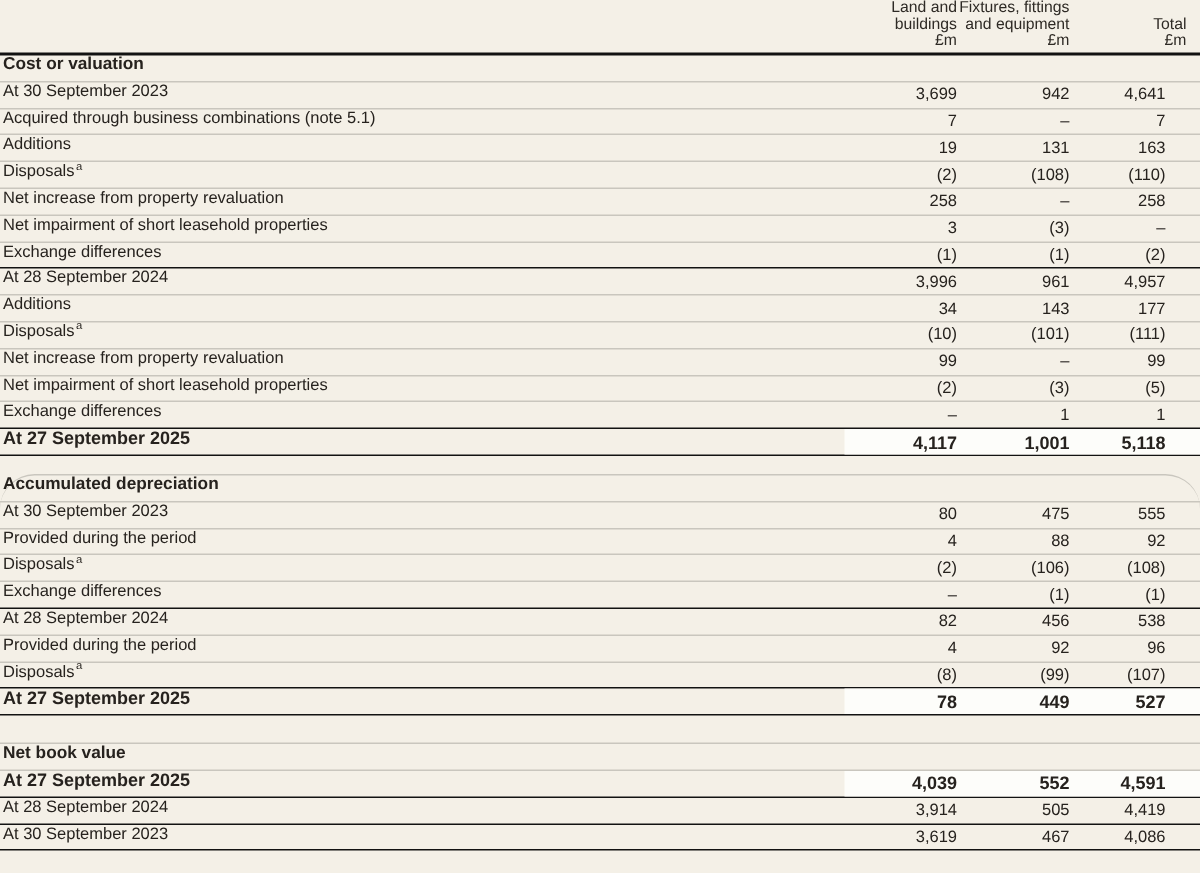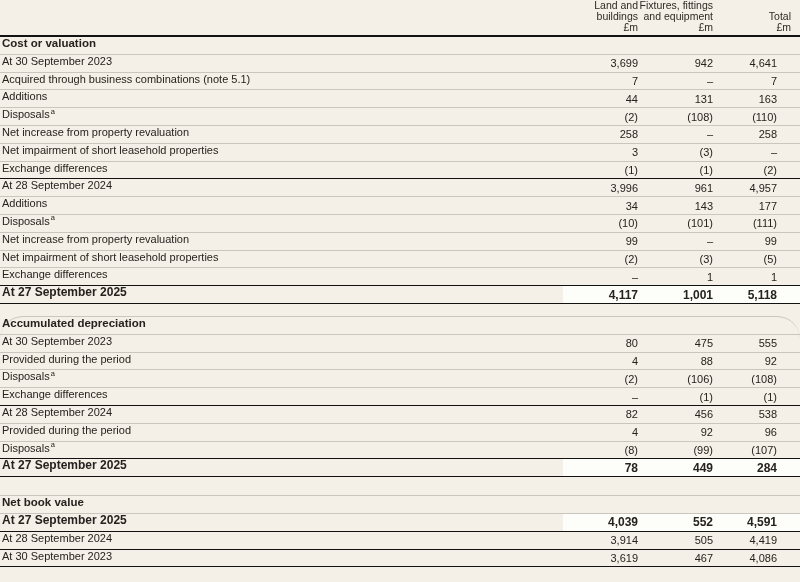--- a/index.html
+++ b/index.html
@@ -85,21 +85,21 @@
           <span class="label">Acquired through business combinations (note 5.1)</span>
           <span class="nums">
             <span class="num c1">7</span>
             <span class="num c2">–</span>
             <span class="num c3">7</span>
           </span>
         </div>
         <div class="row">
           <span class="label">Additions</span>
           <span class="nums">
-            <span class="num c1">44</span>
+            <span class="num c1">19</span>
             <span class="num c2">131</span>
             <span class="num c3">163</span>
           </span>
         </div>
         <div class="row">
           <span class="label">Disposals<sup class="fn">a</sup></span>
           <span class="nums">
             <span class="num c1">(2)</span>
             <span class="num c2">(108)</span>
             <span class="num c3">(110)</span>
@@ -244,21 +244,21 @@
             <span class="num c1">(8)</span>
             <span class="num c2">(99)</span>
             <span class="num c3">(107)</span>
           </span>
         </div>
         <div class="row emph hl dark-rule">
           <span class="label">At 27 September 2025</span>
           <span class="nums">
             <span class="num c1">78</span>
             <span class="num c2">449</span>
-            <span class="num c3">284</span>
+            <span class="num c3">527</span>
           </span>
         </div>
       </div>
       <div class="section">
         <div class="row title-row">
           <span class="label">Net book value</span>
         </div>
         <div class="row emph hl dark-rule">
           <span class="label">At 27 September 2025</span>
           <span class="nums">

